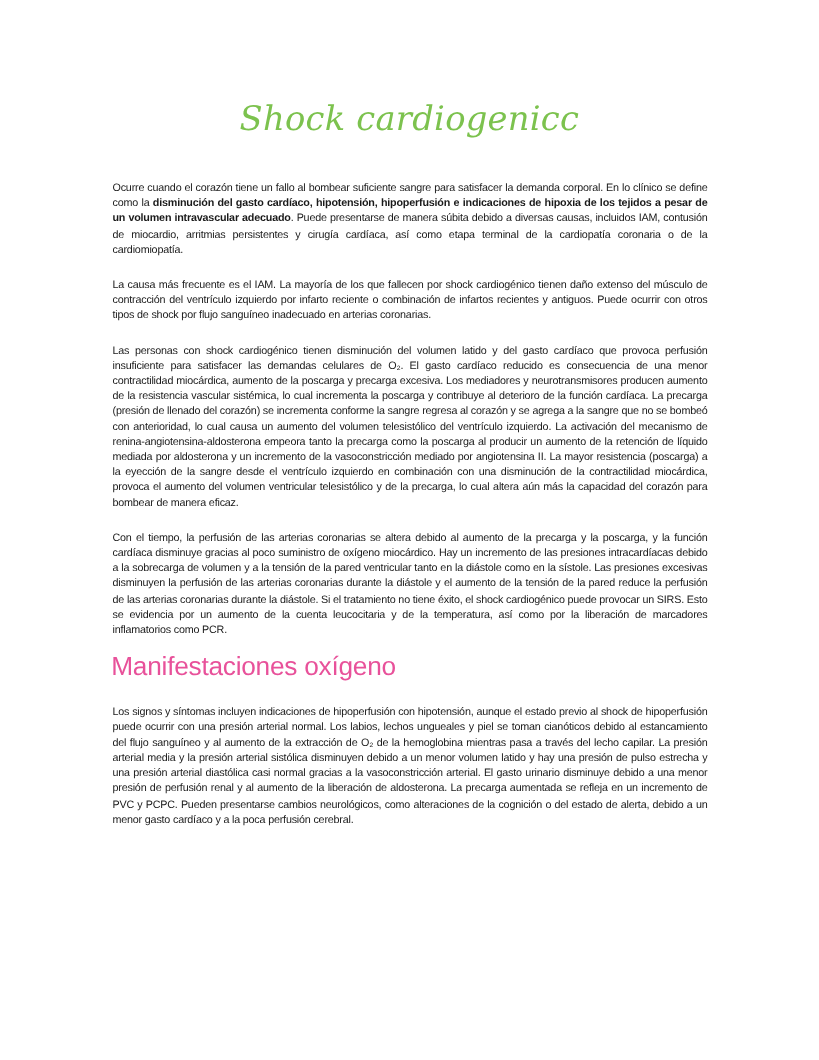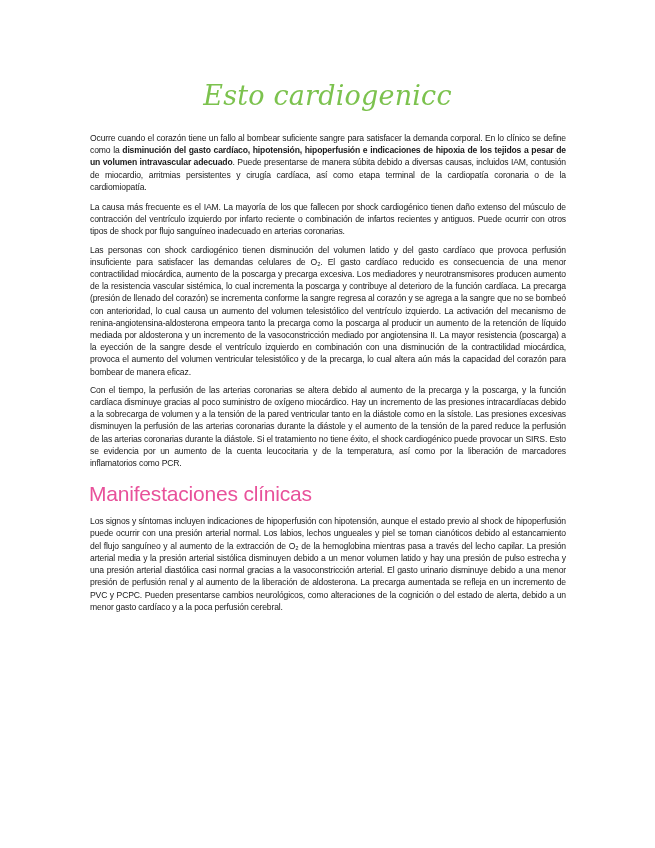--- a/index.html
+++ b/index.html
@@ -1,33 +1,33 @@
 <!DOCTYPE html>
 <html><head>
 <meta charset="utf-8">
 <style>
   html, body { margin: 0; padding: 0; background: #ffffff; }
   body { width: 655px; height: 848px; position: relative; overflow: hidden; font-family: "Liberation Sans", sans-serif; color: #1a1a1a; }
   .page { position: absolute; left: 0; top: 0; width: 655px; height: 848px; background: #fff; }
   .title { position: absolute; left: 0; width: 655px; top: 80px; text-align: center; font-family: "DejaVu Serif", serif; font-style: italic; font-size: 27px; color: #7cc24e; letter-spacing: 0.2px; }
   .content { position: absolute; left: 90px; width: 476px; top: 128px; }
-  p { margin: 4px 0 6px 0; font-size: 8.6px; line-height: 12.2px; text-align: justify; letter-spacing: -0.15px; }
+  p { margin: 16px 0 6px 0; font-size: 8.6px; line-height: 12.2px; text-align: justify; letter-spacing: -0.15px; }
   h2 { margin: 8px 0 8px -1px; font-weight: normal; font-size: 21px; color: #e8519a; line-height: 26px; letter-spacing: -0.2px; }
   .intro { margin-bottom: 8px; }
   b { font-weight: bold; }
 </style>
 </head>
 <body>
 
 <div class="page">
-  <div class="title">Esto cardiogenicc</div>
+  <div class="title">Shock cardiogenicc</div>
 
   <div class="content">
     <p class="intro"><span>Ocurre cuando el corazón tiene un fallo al bombear suficiente sangre para satisfacer la demanda corporal. En lo clínico se define como la </span><b>disminución del gasto cardíaco, hipotensión, hipoperfusión e indicaciones de hipoxia de los tejidos a pesar de un volumen intravascular adecuado</b><span>. Puede presentarse de manera súbita debido a diversas causas, incluidos IAM, contusión de miocardio, arritmias persistentes y cirugía cardíaca, así como etapa terminal de la cardiopatía coronaria o de la cardiomiopatía.</span></p>
 
     <p>La causa más frecuente es el IAM. La mayoría de los que fallecen por shock cardiogénico tienen daño extenso del músculo de contracción del ventrículo izquierdo por infarto reciente o combinación de infartos recientes y antiguos. Puede ocurrir con otros tipos de shock por flujo sanguíneo inadecuado en arterias coronarias.</p>
     <p>Las personas con shock cardiogénico tienen disminución del volumen latido y del gasto cardíaco que provoca perfusión insuficiente para satisfacer las demandas celulares de O₂. El gasto cardíaco reducido es consecuencia de una menor contractilidad miocárdica, aumento de la poscarga y precarga excesiva. Los mediadores y neurotransmisores producen aumento de la resistencia vascular sistémica, lo cual incrementa la poscarga y contribuye al deterioro de la función cardíaca. La precarga (presión de llenado del corazón) se incrementa conforme la sangre regresa al corazón y se agrega a la sangre que no se bombeó con anterioridad, lo cual causa un aumento del volumen telesistólico del ventrículo izquierdo. La activación del mecanismo de renina-angiotensina-aldosterona empeora tanto la precarga como la poscarga al producir un aumento de la retención de líquido mediada por aldosterona y un incremento de la vasoconstricción mediado por angiotensina II. La mayor resistencia (poscarga) a la eyección de la sangre desde el ventrículo izquierdo en combinación con una disminución de la contractilidad miocárdica, provoca el aumento del volumen ventricular telesistólico y de la precarga, lo cual altera aún más la capacidad del corazón para bombear de manera eficaz.</p>
     <p>Con el tiempo, la perfusión de las arterias coronarias se altera debido al aumento de la precarga y la poscarga, y la función cardíaca disminuye gracias al poco suministro de oxígeno miocárdico. Hay un incremento de las presiones intracardíacas debido a la sobrecarga de volumen y a la tensión de la pared ventricular tanto en la diástole como en la sístole. Las presiones excesivas disminuyen la perfusión de las arterias coronarias durante la diástole y el aumento de la tensión de la pared reduce la perfusión de las arterias coronarias durante la diástole. Si el tratamiento no tiene éxito, el shock cardiogénico puede provocar un SIRS. Esto se evidencia por un aumento de la cuenta leucocitaria y de la temperatura, así como por la liberación de marcadores inflamatorios como PCR.</p>
 
-    <h2 style="margin-top:12px;">Manifestaciones clínicas</h2>
+    <h2 style="margin-top:12px;">Manifestaciones oxígeno</h2>
     <p>Los signos y síntomas incluyen indicaciones de hipoperfusión con hipotensión, aunque el estado previo al shock de hipoperfusión puede ocurrir con una presión arterial normal. Los labios, lechos ungueales y piel se toman cianóticos debido al estancamiento del flujo sanguíneo y al aumento de la extracción de O₂ de la hemoglobina mientras pasa a través del lecho capilar. La presión arterial media y la presión arterial sistólica disminuyen debido a un menor volumen latido y hay una presión de pulso estrecha y una presión arterial diastólica casi normal gracias a la vasoconstricción arterial. El gasto urinario disminuye debido a una menor presión de perfusión renal y al aumento de la liberación de aldosterona. La precarga aumentada se refleja en un incremento de PVC y PCPC. Pueden presentarse cambios neurológicos, como alteraciones de la cognición o del estado de alerta, debido a un menor gasto cardíaco y a la poca perfusión cerebral.</p>
   </div>
 </div>
 
 </body></html>

